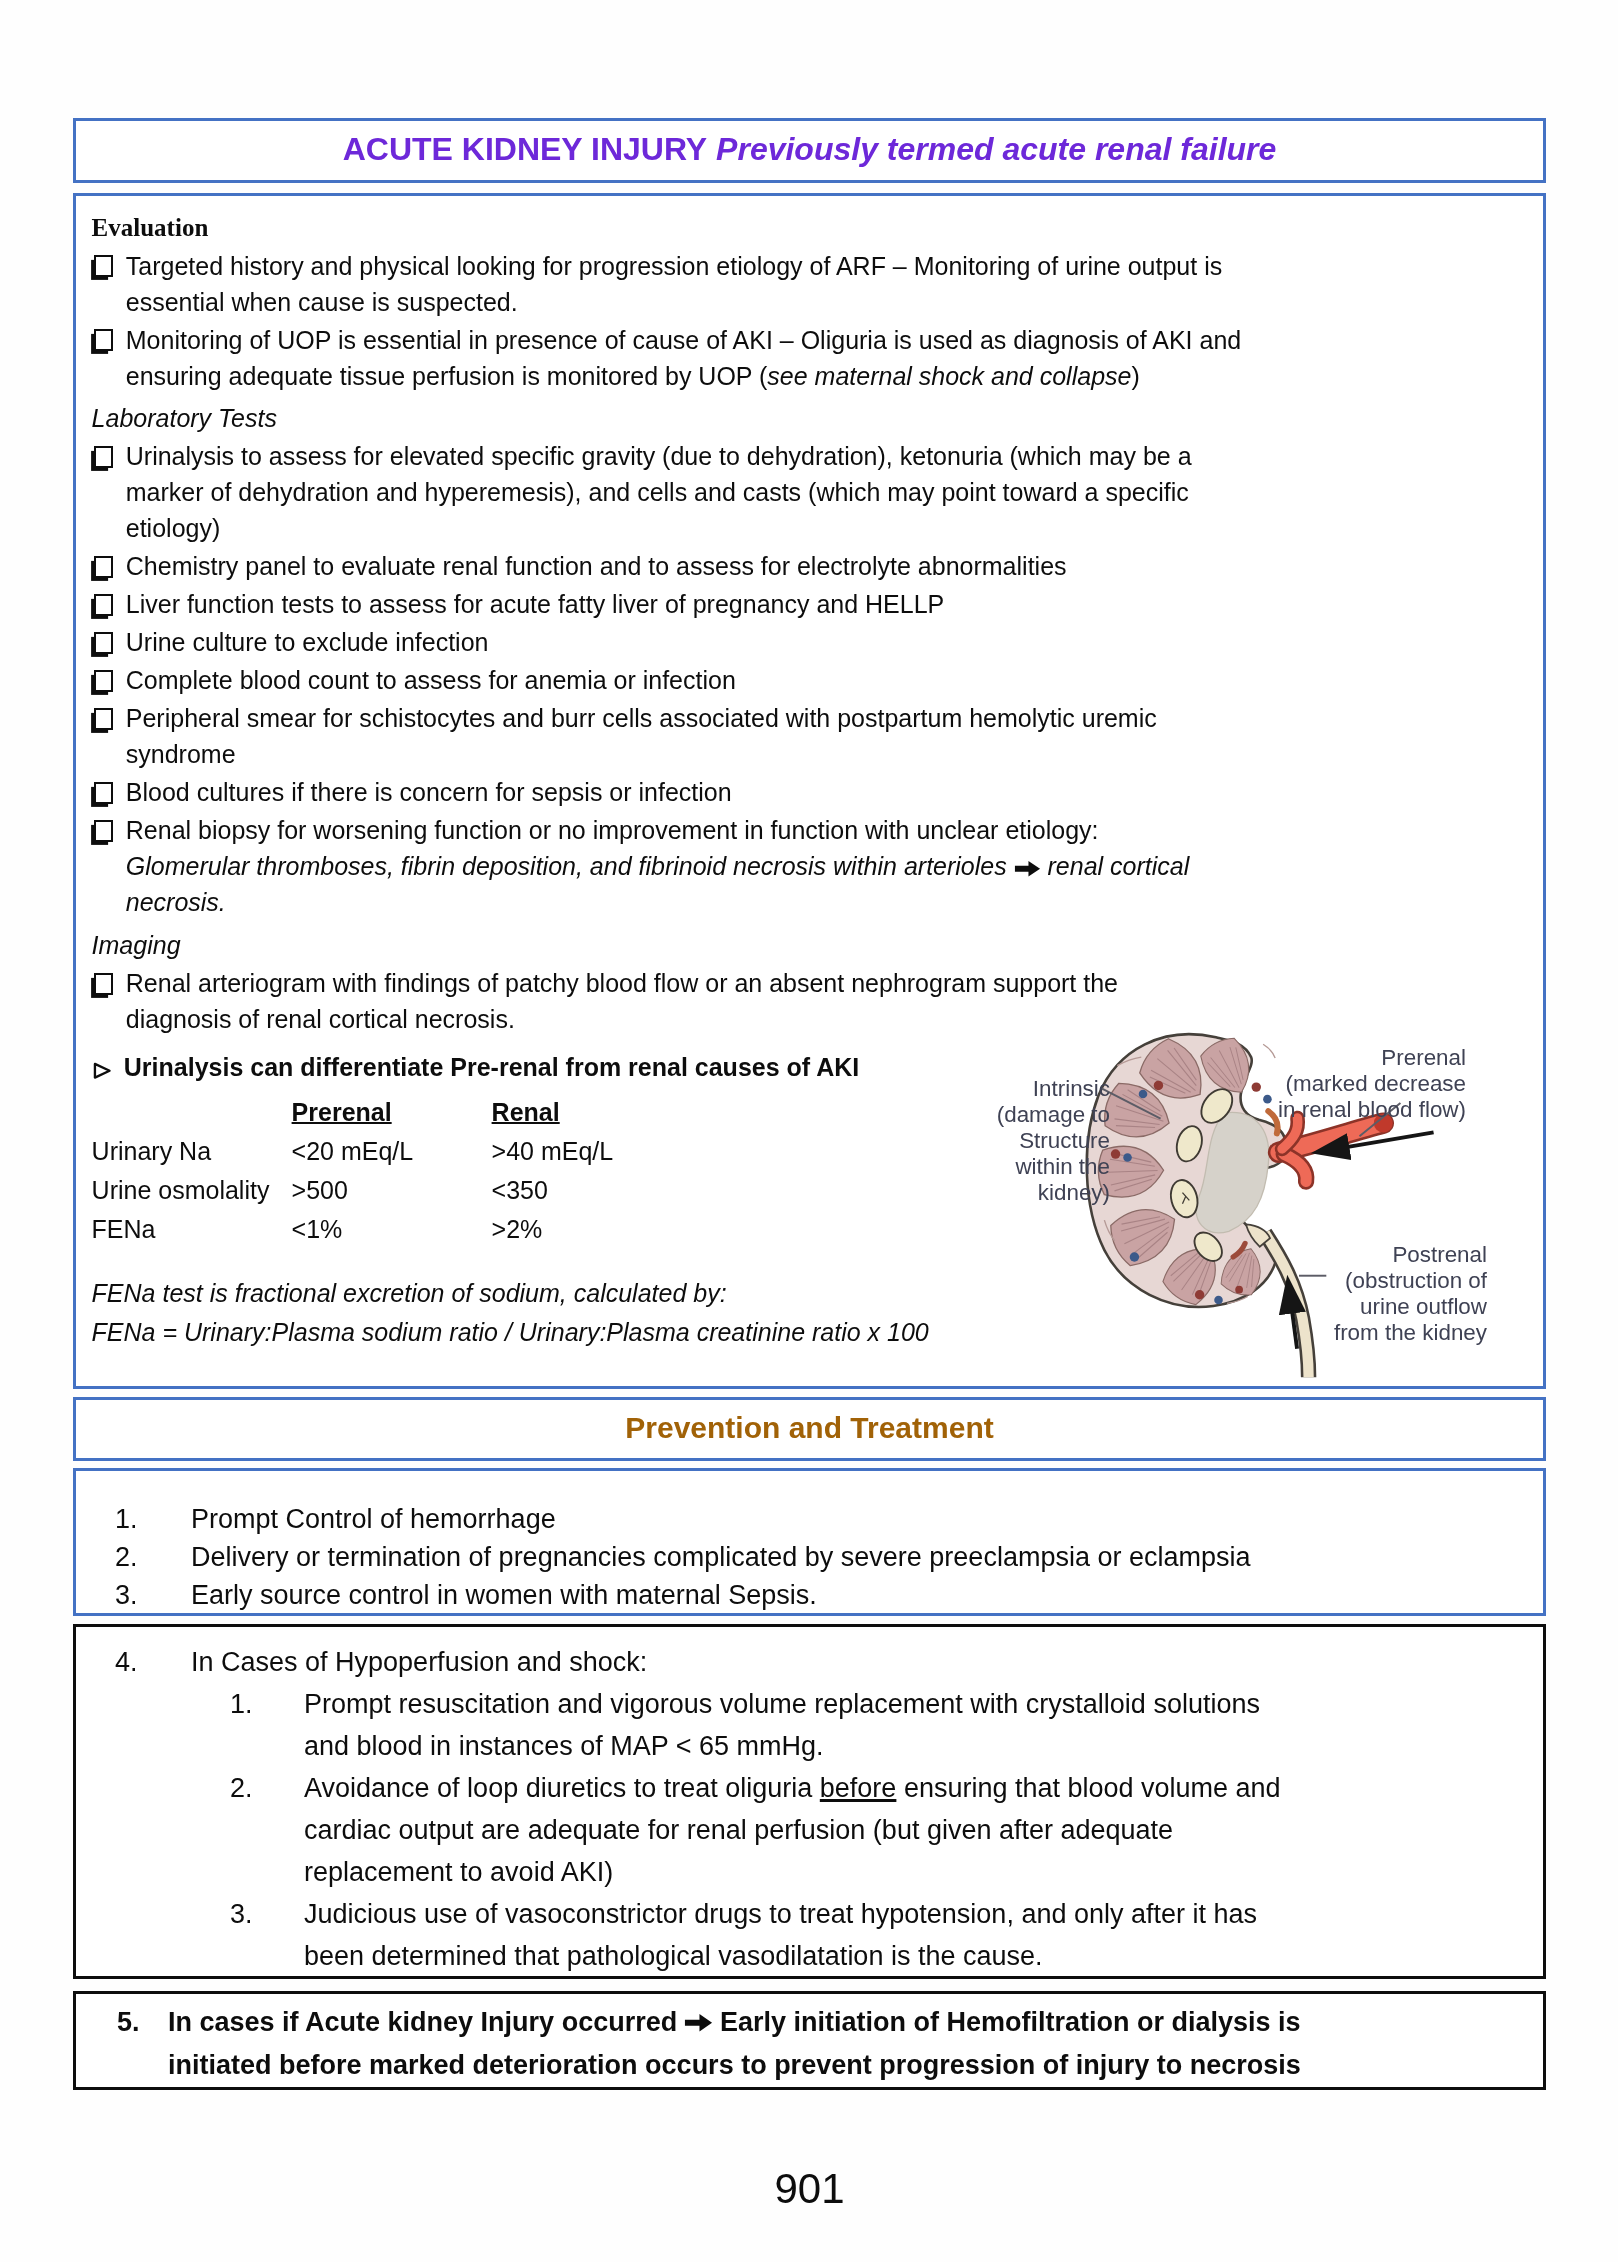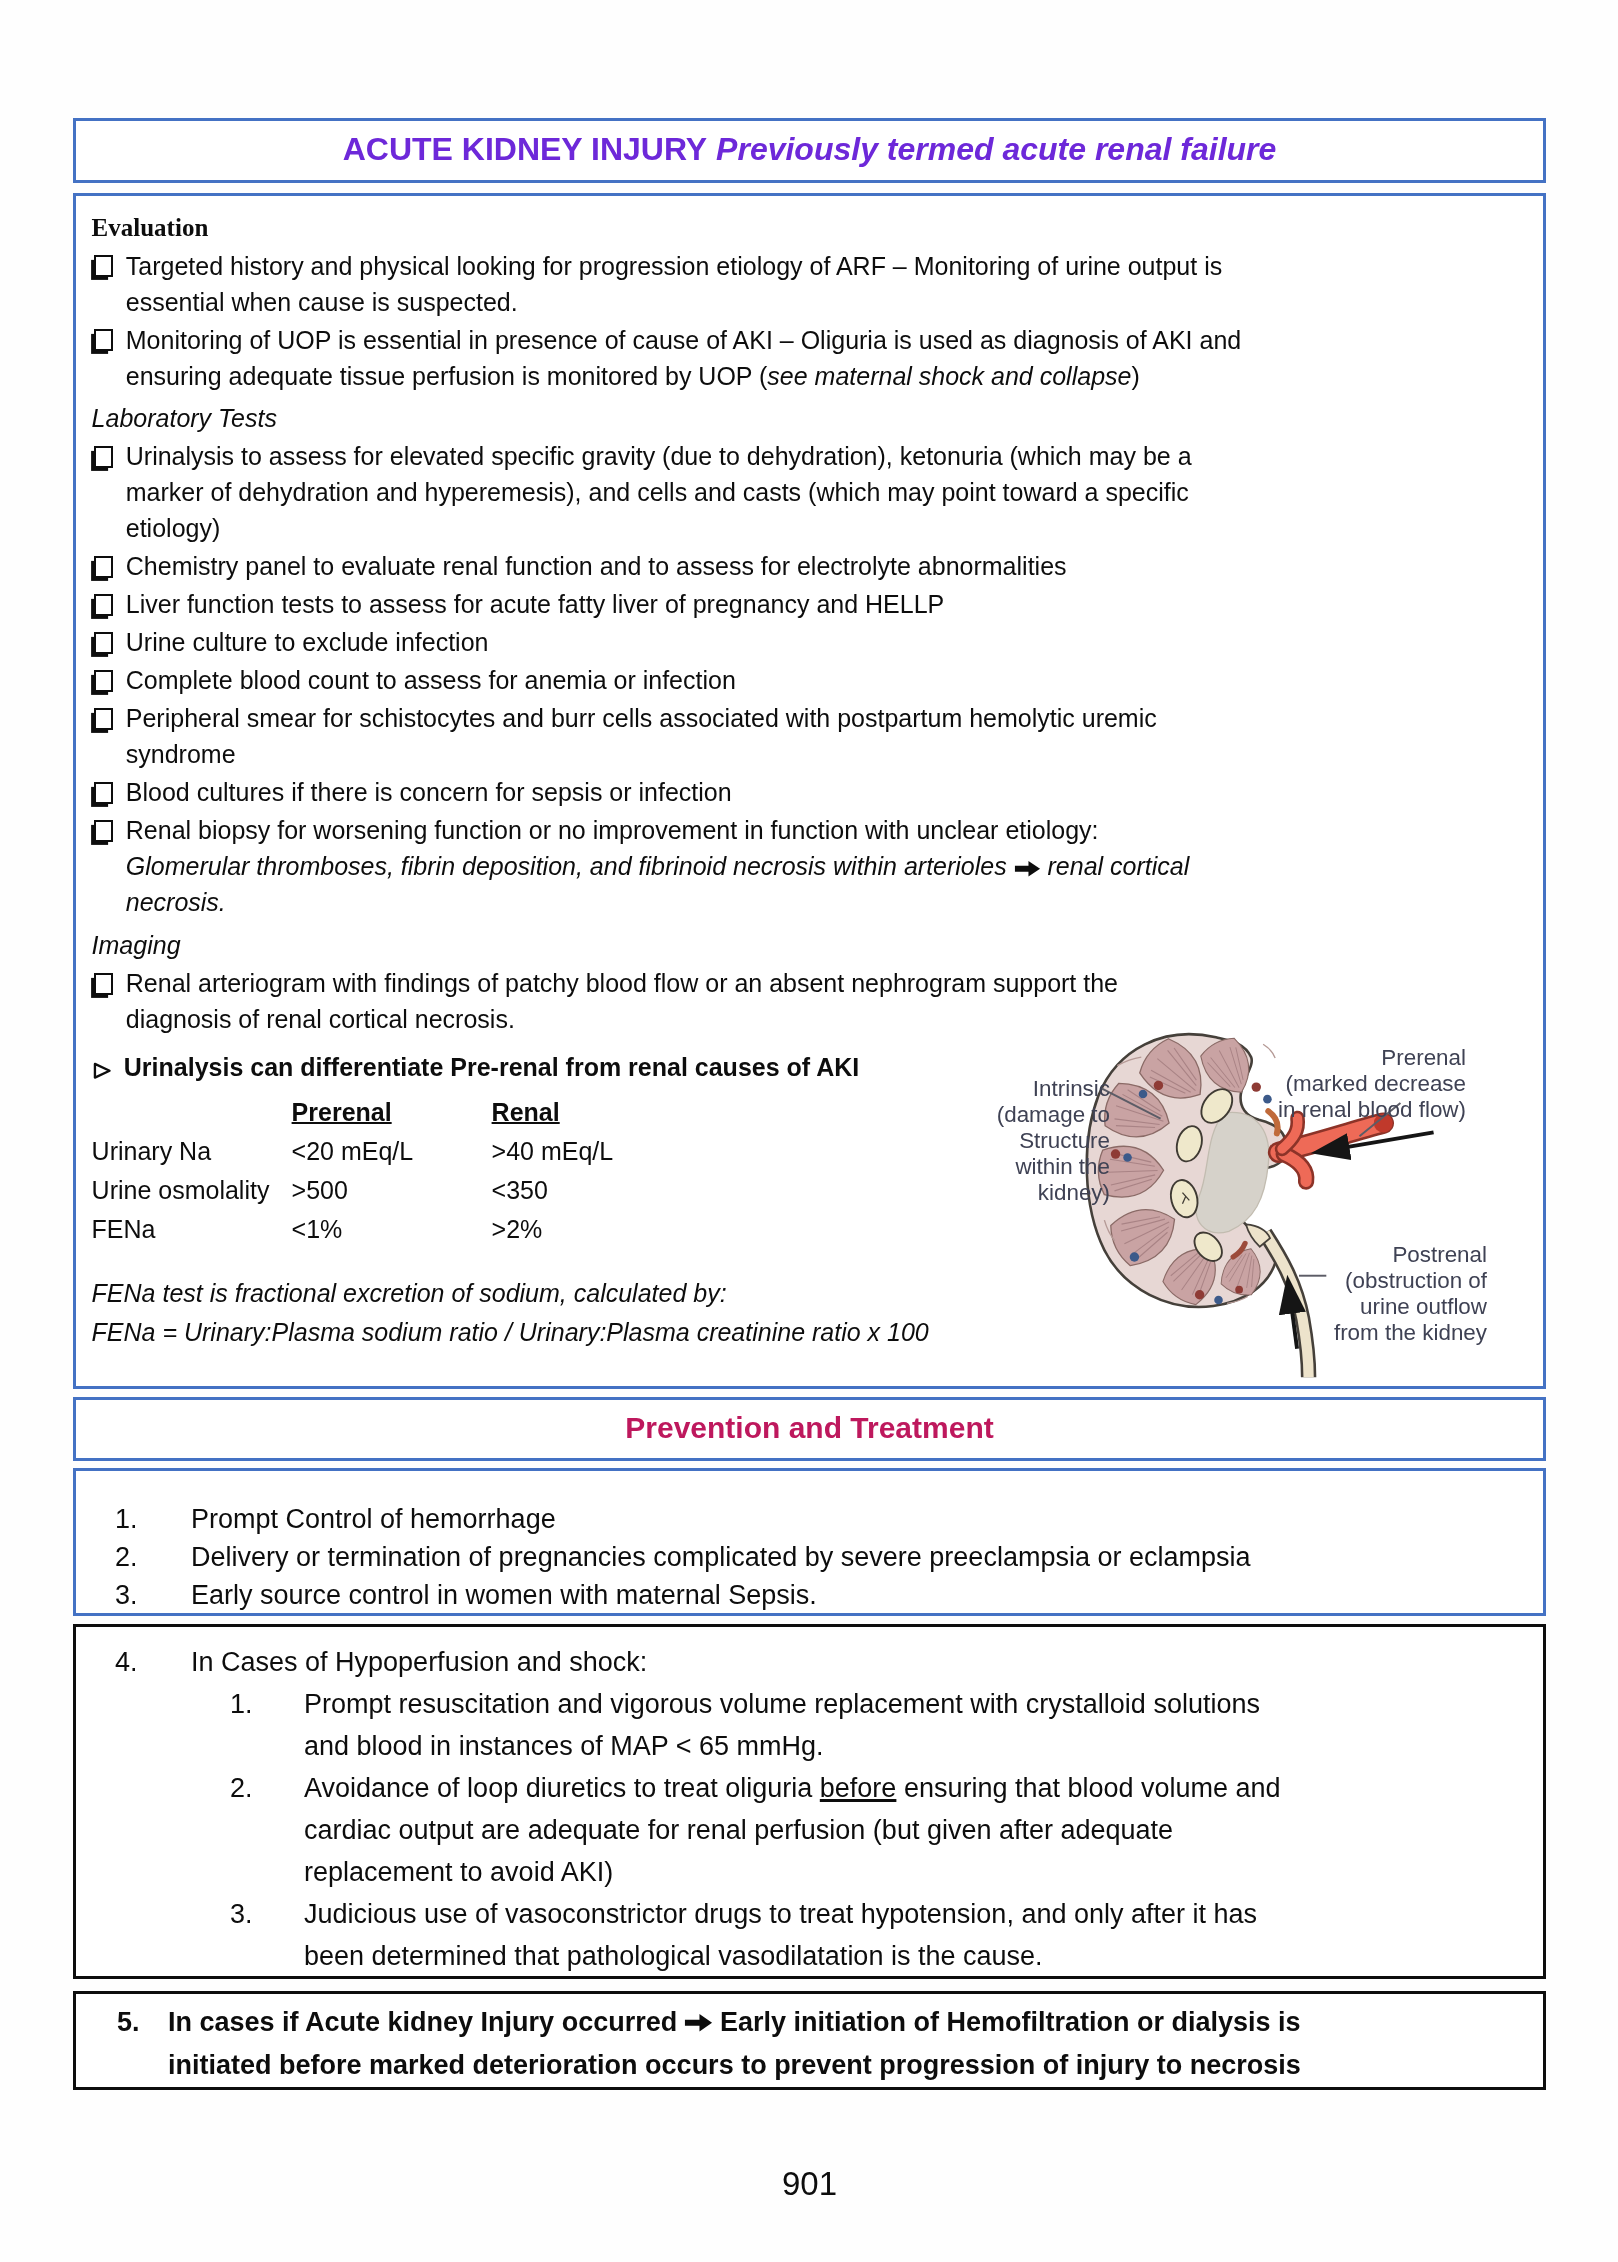--- a/index.html
+++ b/index.html
@@ -29,36 +29,36 @@
   
   .diagram{position:absolute;left:975px;top:990px;width:571px;height:392px;z-index:5;}
   .diagram svg{position:absolute;left:0;top:0;}
   .lbl{position:absolute;color:#3f4254;font-size:22.4px;line-height:26px;white-space:pre-line;
        text-align:right;}
   .lbl-intrinsic{left:0;top:86px;width:135px;}
   .lbl-prerenal{right:80px;top:55px;width:273px;}
   .lbl-postrenal{right:59px;top:252px;width:244px;}
   
   .head-box{top:1397px;height:64px;border:3.9px solid #4472C4;text-align:center;}
-  .head-box div{font-weight:bold;font-size:30px;color:#be185d;line-height:55px;}
+  .head-box div{font-weight:bold;font-size:30px;color:#a16207;line-height:55px;}
   
   .list-box{top:1468px;height:148px;border:3.9px solid #4472C4;padding:29px 19.5px 0 39px;
             font-size:27px;line-height:38px;}
   .n-item{display:flex;align-items:flex-start;}
   .num{flex:0 0 76px;}
   .ntext{white-space:pre-line;}
   .black-box{border:3.9px solid #0d0d0d;}
   .hypo-box{top:1624px;height:355px;padding:13.7px 19.5px 0 39px;font-size:27px;line-height:42px;}
   .sub-list{margin-left:115px;}
   .sub-list .num{flex:0 0 74px;}
   .u{text-decoration:underline;text-decoration-thickness:2.9px;}
   .aki-box{top:1991px;height:99px;padding:6.8px 19.5px 0 41px;font-size:27px;line-height:43px;
            font-weight:bold;}
   .aki-box .num{flex:0 0 51px;}
-  .pageno{position:absolute;left:0;top:2165px;width:100%;text-align:center;font-size:33px;}
+  .pageno{position:absolute;left:0;top:2165px;width:100%;text-align:center;font-size:42px;}
 </style>
 </head>
 <body>
 
 <div class="page">
 
   <section class="box title-box">
     <h1 class="title-line"><span class="t-main">ACUTE KIDNEY INJURY</span><span class="t-sub"> Previously termed acute renal failure</span></h1>
   </section>
 

